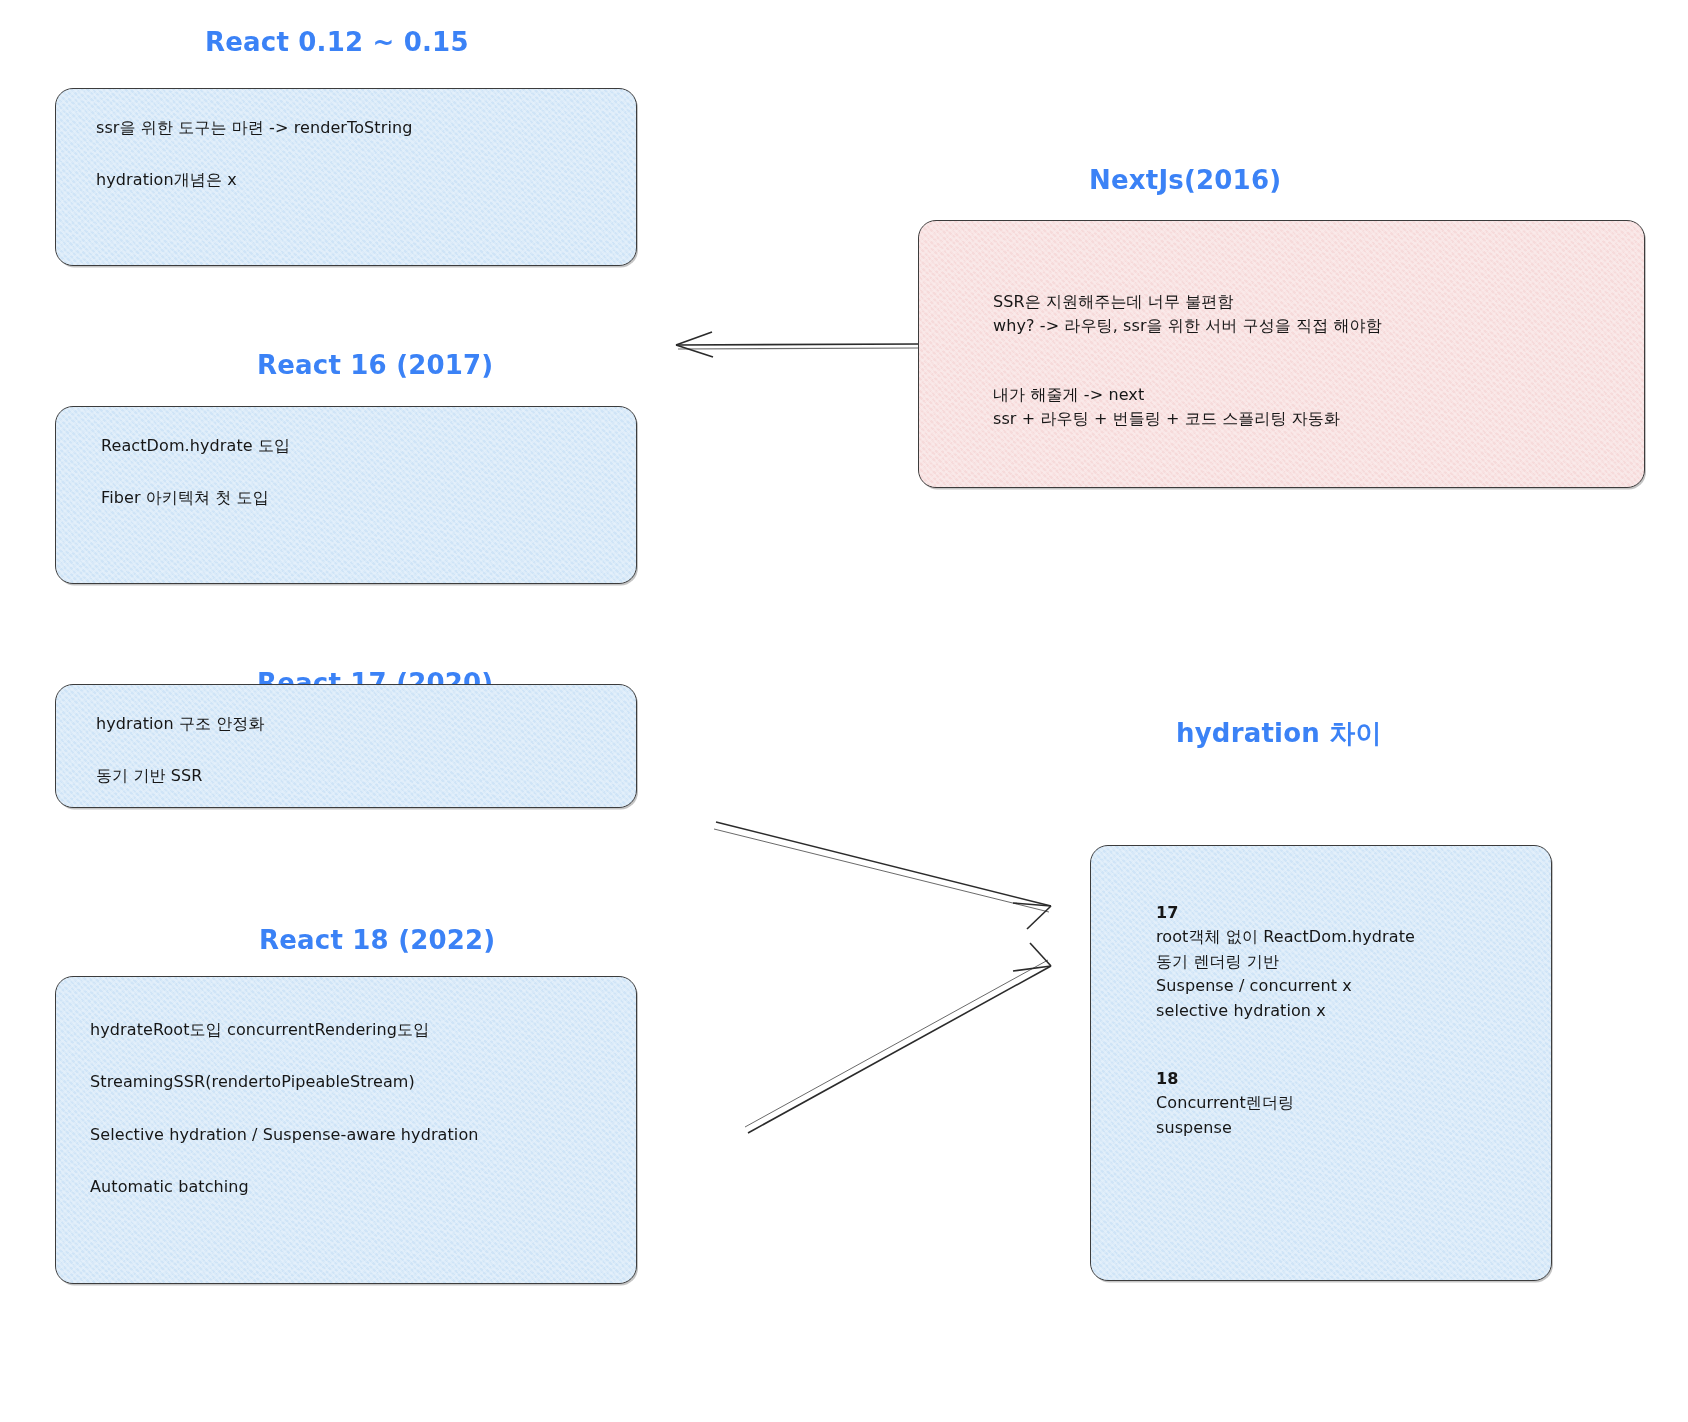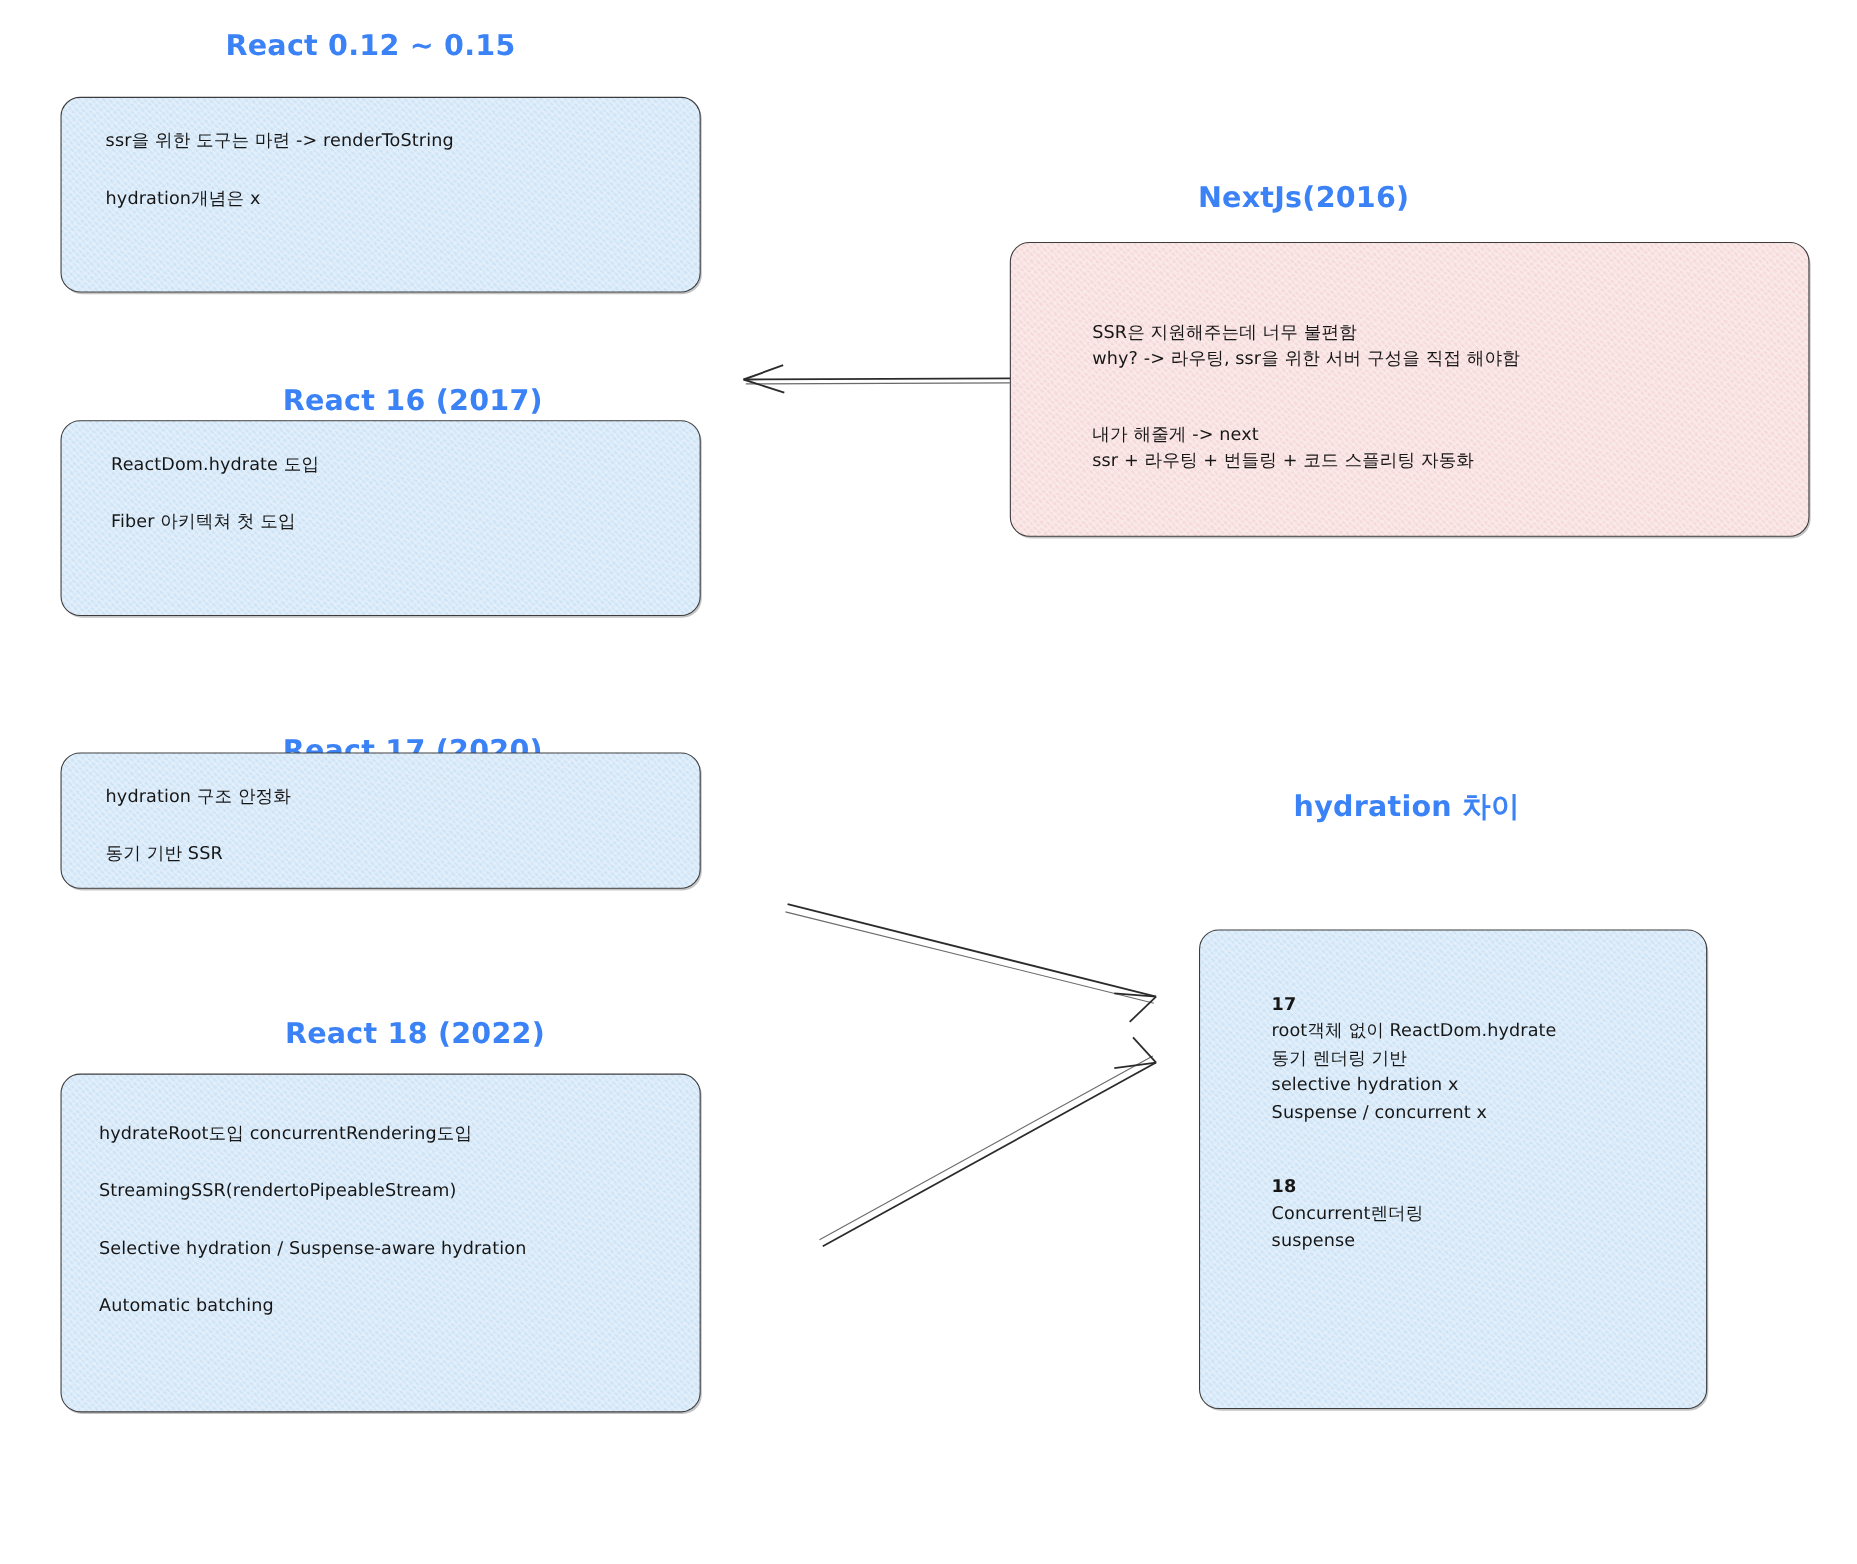--- a/index.html
+++ b/index.html
@@ -111,21 +111,21 @@
 
 <div class="title" style="left:205px; top:27px;">React 0.12 ~ 0.15</div>
 
 <div class="card blue spaced" style="left:55px; top:88px; width:582px; height:178px;">
   <div class="line">ssr을 위한 도구는 마련 -&gt; renderToString</div>
   <div class="line">hydration개념은 x</div>
 </div>
 
 <div class="title" style="left:257px; top:350px;">React 16 (2017)</div>
 
-<div class="card blue spaced" style="left:55px; top:382px; width:582px; height:178px;padding-left:45px;">
+<div class="card blue spaced" style="left:55px; top:406px; width:582px; height:178px;padding-left:45px;">
   <div class="line">ReactDom.hydrate 도입</div>
   <div class="line">Fiber 아키텍쳐 첫 도입</div>
 </div>
 
 <div class="title" style="left:257px; top:668px;">React 17 (2020)</div>
 
 <div class="card blue spaced" style="left:55px; top:684px; width:582px; height:124px;">
   <div class="line">hydration 구조 안정화</div>
   <div class="line">동기 기반 SSR</div>
 </div>
@@ -148,20 +148,20 @@
   <div class="line">내가 해줄게 -&gt; next</div>
   <div class="line">ssr + 라우팅 + 번들링 + 코드 스플리팅 자동화</div>
 </div>
 
 <div class="title" style="left:1176px; top:716px;">hydration 차이</div>
 
 <div class="card blue tight" style="left:1090px; top:845px; width:462px; height:436px; padding:58px 0 0 65px;">
   <div class="line bold">17</div>
   <div class="line">root객체 없이 ReactDom.hydrate</div>
   <div class="line">동기 렌더링 기반</div>
+  <div class="line">Suspense / concurrent x</div>
   <div class="line">selective hydration x</div>
-  <div class="line">Suspense / concurrent x</div>
   <div class="gap"></div>
   <div class="line bold">18</div>
   <div class="line">Concurrent렌더링</div>
   <div class="line">suspense</div>
 
 </div>
 
 </body></html>

